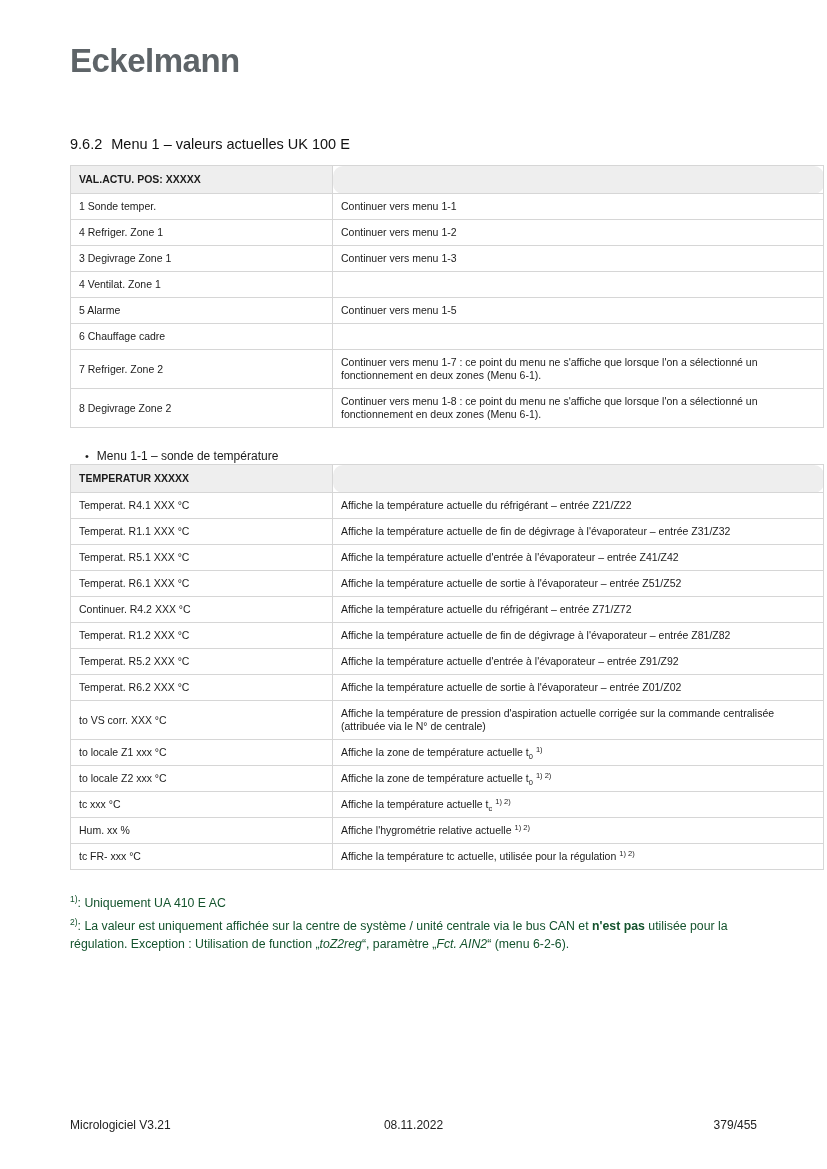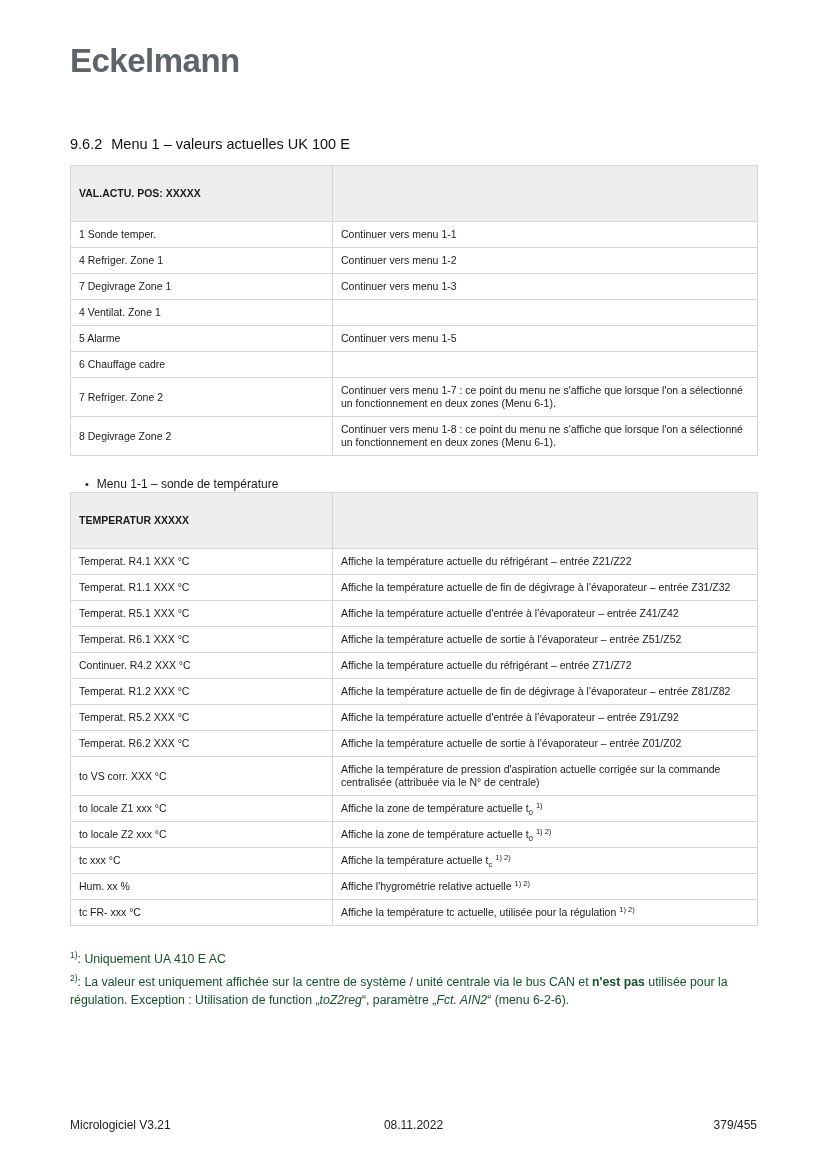--- a/index.html
+++ b/index.html
@@ -18,25 +18,25 @@
   h1.heading .ht { margin-left:9px; }
 
   table.doc {
     width:687px; border-collapse:collapse; table-layout:fixed;
     font-size:10.5px; line-height:13px; color:#1b1b1b;
   }
   table.doc { border:1px solid #a9a9a9; }
   table.doc td, table.doc th { border:1px solid #d6d6d6; vertical-align:middle; }
   table.doc th {
     background:#eeeeee; text-align:left; font-size:10.5px; font-weight:bold;
-    padding:21px 8px;
+    padding:7px 8px;
   }
   table.doc td { padding:6px 8px; }
   table.doc .c1 { width:262px; }
-  table.doc .c2 { width:425px; }
+  table.doc .c2 { width:491px;border-radius:10px; }
   .t1 { margin-top:13px; }
   .t2 { }
 
   .bullet-line { margin-top:21px; margin-left:15px; font-size:12px; line-height:15px; }
   .bullet-line .dot { margin-right:8px; font-size:11px; }
 
   sub.sb { font-size:7.5px; line-height:0; }
   sup.sp { font-size:7.5px; line-height:0; margin-left:3px; }
 
   .footnotes { margin-top:20px; font-size:12.3px; line-height:18.5px; color:#14532d; }
@@ -74,21 +74,21 @@
       </tr>
       <tr>
         <td class="c1">1 Sonde temper.</td>
         <td class="c2">Continuer vers menu 1-1</td>
       </tr>
       <tr>
         <td class="c1">4 Refriger. Zone 1</td>
         <td class="c2">Continuer vers menu 1-2</td>
       </tr>
       <tr>
-        <td class="c1">7 Degivrage Zone 1</td>
+        <td class="c1">3 Degivrage Zone 1</td>
         <td class="c2">Continuer vers menu 1-3</td>
       </tr>
       <tr>
         <td class="c1">4 Ventilat. Zone 1</td>
         <td class="c2"></td>
       </tr>
       <tr>
         <td class="c1">5 Alarme</td>
         <td class="c2">Continuer vers menu 1-5</td>
       </tr>

